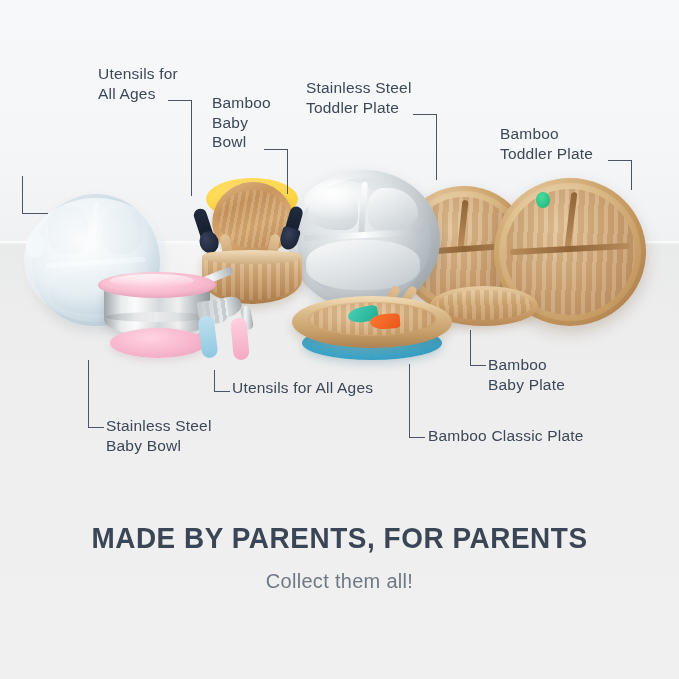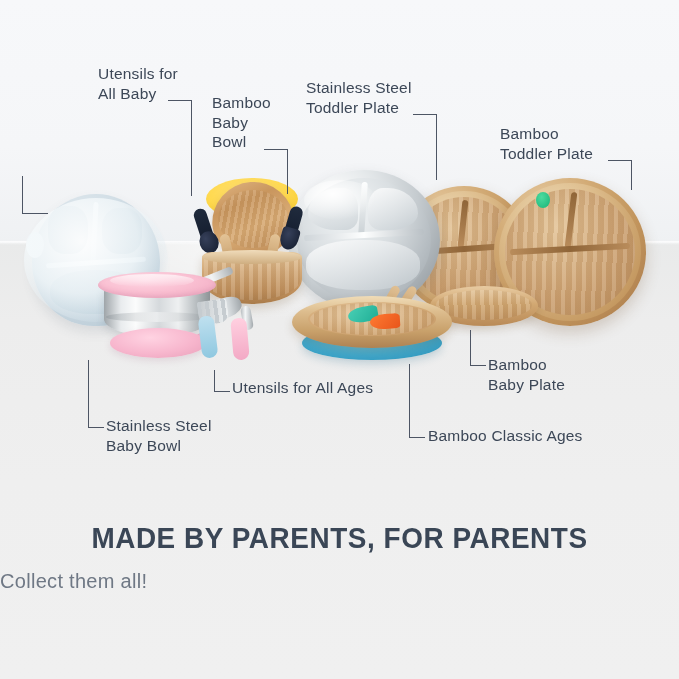--- a/index.html
+++ b/index.html
@@ -29,21 +29,21 @@
   .leader{position:absolute;}
   .leader i{position:absolute;background:#4d5564;display:block;}
   .leader .v{width:1.3px;}
   .leader .h{height:1.3px;}
 
   
   .headline{position:absolute;left:0;top:521px;width:679px;text-align:center;
             color:#3a4656;font-size:30px;font-weight:bold;letter-spacing:.6px;
             transform:scaleX(.93);transform-origin:50% 50%;
             font-family:"Liberation Sans",sans-serif;}
-  .subline{position:absolute;left:0;top:570px;width:679px;
+  .subline{position:absolute;left:0;top:570px;width:679px;text-align:center;
            color:#6f7885;font-size:20px;letter-spacing:.3px;
            font-family:"Liberation Sans",sans-serif;}
 
   
   .prod{position:absolute;}
 
   
   #silicone-bowl{left:24px;top:194px;width:144px;height:136px;}
   #silicone-bowl .body{position:absolute;left:8px;top:0;width:128px;height:132px;
       border-radius:50% 50% 48% 48%/52% 52% 48% 48%;
@@ -299,21 +299,21 @@
     <div class="hand hand-blue"></div>
     <div class="hand hand-pink"></div>
   </div>
 
   <div class="leader" style="left:22px;top:176px;width:26px;height:38px;">
     <i class="v" style="left:0;top:0;height:38px;"></i>
     <i class="h" style="left:0;top:36.7px;width:26px;"></i>
   </div>
 
   <div class="lbl" style="left:98px;top:64px;">Utensils for
-All Baby</div>
+All Ages</div>
   <div class="leader" style="left:168px;top:100px;width:24px;height:96px;">
     <i class="h" style="left:0;top:0;width:24px;"></i>
     <i class="v" style="left:22.7px;top:0;height:96px;"></i>
   </div>
 
   <div class="lbl" style="left:212px;top:93px;">Bamboo
 Baby
 Bowl</div>
   <div class="leader" style="left:264px;top:149px;width:24px;height:45px;">
     <i class="h" style="left:0;top:0;width:24px;"></i>
@@ -334,21 +334,21 @@
     <i class="v" style="left:22.7px;top:0;height:30px;"></i>
   </div>
 
   <div class="lbl" style="left:488px;top:355px;">Bamboo
 Baby Plate</div>
   <div class="leader" style="left:470px;top:330px;width:16px;height:36px;">
     <i class="v" style="left:0;top:0;height:36px;"></i>
     <i class="h" style="left:0;top:34.7px;width:16px;"></i>
   </div>
 
-  <div class="lbl" style="left:428px;top:426px;">Bamboo Classic Ages</div>
+  <div class="lbl" style="left:428px;top:426px;">Bamboo Classic Plate</div>
   <div class="leader" style="left:409px;top:364px;width:16px;height:74px;">
     <i class="v" style="left:0;top:0;height:74px;"></i>
     <i class="h" style="left:0;top:72.7px;width:16px;"></i>
   </div>
 
   <div class="lbl" style="left:232px;top:378px;">Utensils for All Ages</div>
   <div class="leader" style="left:214px;top:370px;width:16px;height:22px;">
     <i class="v" style="left:0;top:0;height:22px;"></i>
     <i class="h" style="left:0;top:20.7px;width:16px;"></i>
   </div>

